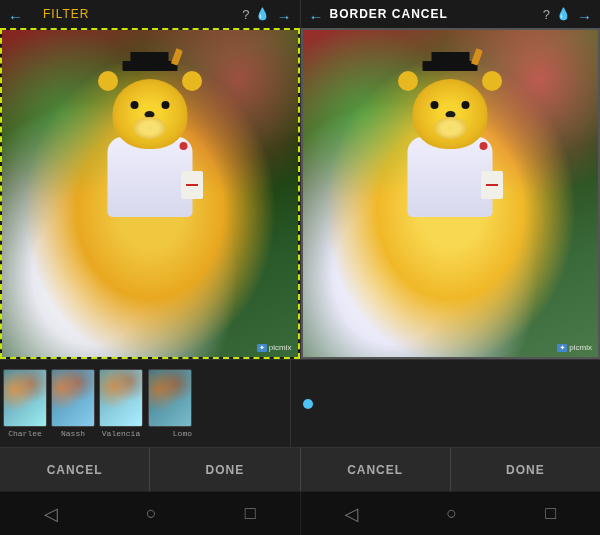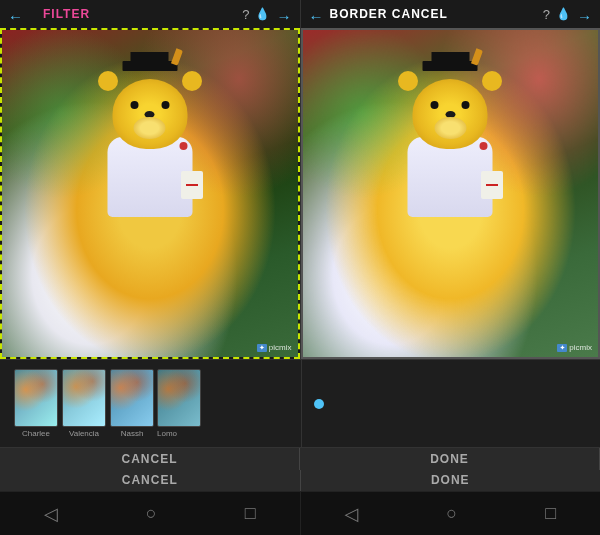--- a/index.html
+++ b/index.html
@@ -161,21 +161,21 @@
 <body>
 
 <div style="display:flex; flex-direction:column; height:535px; width:600px; background:#1a1a1a;">
 
   <div style="display:flex; flex:1; height:310px;">
 
     <div style="flex:1; display:flex; flex-direction:column; border-right:1px solid #333;">
 
       <div style="display:flex; align-items:center; padding:4px 8px; background:#1a1a1a; height:28px; gap:6px;">
         <span style="color:#4fc3f7; font-size:15px; cursor:pointer;">←</span>
-        <span style="color:#ec4899; font-size:12px; font-weight:bold; letter-spacing:1px; flex:1;padding-left:14px;">FILTER</span>
+        <span style="color:#eab308; font-size:12px; font-weight:normal; letter-spacing:1px; flex:1;padding-left:14px;">FILTER</span>
         <span style="color:#aaa; font-size:13px; cursor:pointer;">?</span>
         <span style="color:#4fc3f7; font-size:12px; cursor:pointer;">💧</span>
         <span style="color:#4fc3f7; font-size:15px; cursor:pointer;">→</span>
       </div>
 
       <div style="flex:1; position:relative; border:2px dashed #c8e600; overflow:hidden;">
         <div class="img-bg img-bg-left"></div>
 
         <div class="bear-body-cont">
 
@@ -244,60 +244,60 @@
           <span style="background:#4488cc; border-radius:1px; padding:0 2px; font-size:7px; color:white;">✦</span>
           <span>picmix</span>
         </div>
       </div>
     </div>
 
   </div>
 
   <div style="height:88px; background:#1e1e1e; border-top:1px solid #333; display:flex;">
 
-    <div style="flex:1; display:flex; align-items:center; padding:4px 13px; gap:2px; border-right:1px solid #333; overflow:hidden;">
+    <div style="flex:1; display:flex; align-items:center; padding:4px 2px; gap:2px; border-right:1px solid #333; overflow:hidden;font-family:Liberation Mono, monospace;">
 
       <div style="display:flex; flex-direction:column; align-items:center; gap:2px; cursor:pointer; min-width:46px;">
         <div style="width:44px; height:58px; border-radius:2px; border:1px solid #444; overflow:hidden; position:relative; background:linear-gradient(135deg,#4a8a9a,#7abccc,#9aeeee);">
           <div style="position:absolute;top:0;left:0;right:0;bottom:0;background:radial-gradient(circle at 25% 35%,rgba(255,140,40,0.7) 0%,transparent 45%),radial-gradient(circle at 65% 25%,rgba(190,90,40,0.6) 0%,transparent 38%);"></div>
         </div>
         <span style="color:#999; font-size:8px;">Charlee</span>
       </div>
 
       <div style="display:flex; flex-direction:column; align-items:center; gap:2px; cursor:pointer; min-width:46px;">
+        <div style="width:44px; height:58px; border-radius:2px; border:1px solid #444; overflow:hidden; position:relative; background:linear-gradient(135deg,#4488aa,#66aacc,#88ccee);">
+          <div style="position:absolute;top:0;left:0;right:0;bottom:0;background:radial-gradient(circle at 22% 32%,rgba(255,120,30,0.65) 0%,transparent 45%),radial-gradient(circle at 62% 22%,rgba(185,75,30,0.55) 0%,transparent 38%);"></div>
+        </div>
+        <span style="color:#999; font-size:8px;">Nassh</span>
+      </div>
+
+      <div style="display:flex; flex-direction:column; align-items:center; gap:2px; cursor:pointer; min-width:46px;">
         <div style="width:44px; height:58px; border-radius:2px; border:1px solid #444; overflow:hidden; position:relative; background:linear-gradient(135deg,#5a9aaa,#8accdd,#aaeeff);">
           <div style="position:absolute;top:0;left:0;right:0;bottom:0;background:radial-gradient(circle at 30% 30%,rgba(240,130,30,0.65) 0%,transparent 45%),radial-gradient(circle at 70% 20%,rgba(180,80,30,0.55) 0%,transparent 38%);"></div>
         </div>
         <span style="color:#999; font-size:8px;">Valencia</span>
       </div>
 
-      <div style="display:flex; flex-direction:column; align-items:center; gap:2px; cursor:pointer; min-width:46px;">
-        <div style="width:44px; height:58px; border-radius:2px; border:1px solid #444; overflow:hidden; position:relative; background:linear-gradient(135deg,#4488aa,#66aacc,#88ccee);">
-          <div style="position:absolute;top:0;left:0;right:0;bottom:0;background:radial-gradient(circle at 22% 32%,rgba(255,120,30,0.65) 0%,transparent 45%),radial-gradient(circle at 62% 22%,rgba(185,75,30,0.55) 0%,transparent 38%);"></div>
-        </div>
-        <span style="color:#999; font-size:8px;">Nassh</span>
-      </div>
-
-
-      <div style="display:flex; flex-direction:column; align-items:flex-start; gap:2px; cursor:pointer; min-width:46px;">
+
+      <div style="display:flex; flex-direction:column; align-items:flex-end; gap:2px; cursor:pointer; min-width:46px;">
         <div style="width:44px; height:58px; border-radius:2px; border:1px solid #444; overflow:hidden; position:relative; background:linear-gradient(135deg,#3a7888,#5a9aaa,#7abccc);">
           <div style="position:absolute;top:0;left:0;right:0;bottom:0;background:radial-gradient(circle at 24% 34%,rgba(230,110,20,0.65) 0%,transparent 45%),radial-gradient(circle at 64% 24%,rgba(175,70,20,0.55) 0%,transparent 38%);"></div>
         </div>
         <span style="color:#999; font-size:8px;">Lomo</span>
       </div>
 
     </div>
 
     <div style="flex:1; display:flex; align-items:center; padding:0 12px;">
       <div style="width:10px; height:10px; background:#4fc3f7; border-radius:50%;"></div>
     </div>
 
   </div>
 
-  <div style="height:44px; background:#2a2a2a; border-top:1px solid #333; display:flex;flex-direction:column;">
+  <div style="height:44px; background:#2a2a2a; border-top:1px solid #333; display:flex;">
 
     <div style="flex:1; display:flex; border-right:1px solid #444;">
       <button style="flex:1; background:#2a2a2a; border:none; color:#aaa; font-size:12px; font-weight:bold; letter-spacing:1px; cursor:pointer; border-right:1px solid #444;">CANCEL</button>
       <button style="flex:1; background:#2a2a2a; border:none; color:#aaa; font-size:12px; font-weight:bold; letter-spacing:1px; cursor:pointer;">DONE</button>
     </div>
 
     <div style="flex:1; display:flex;">
       <button style="flex:1; background:#2a2a2a; border:none; color:#aaa; font-size:12px; font-weight:bold; letter-spacing:1px; cursor:pointer; border-right:1px solid #444;">CANCEL</button>
       <button style="flex:1; background:#2a2a2a; border:none; color:#aaa; font-size:12px; font-weight:bold; letter-spacing:1px; cursor:pointer;">DONE</button>
     </div>

